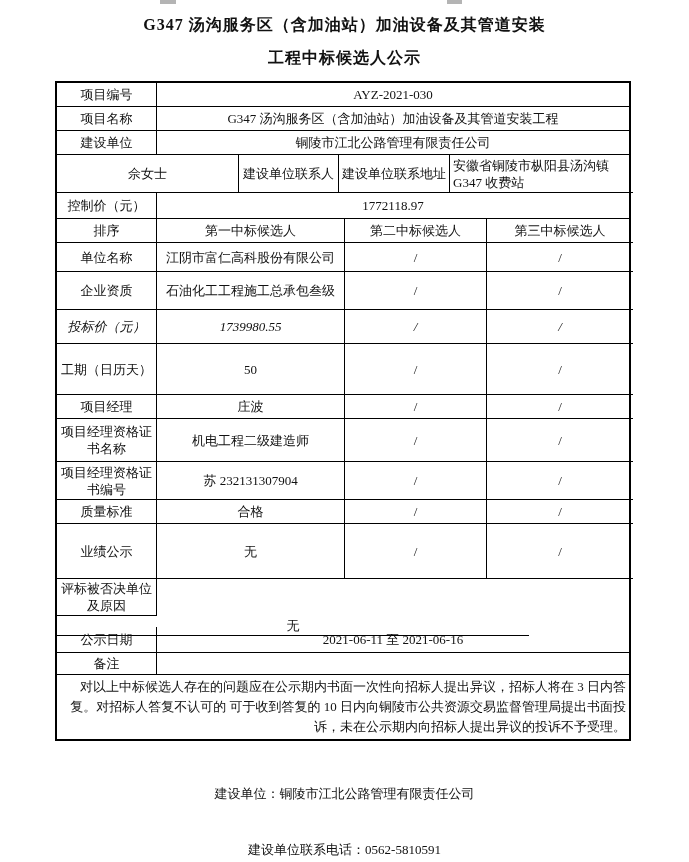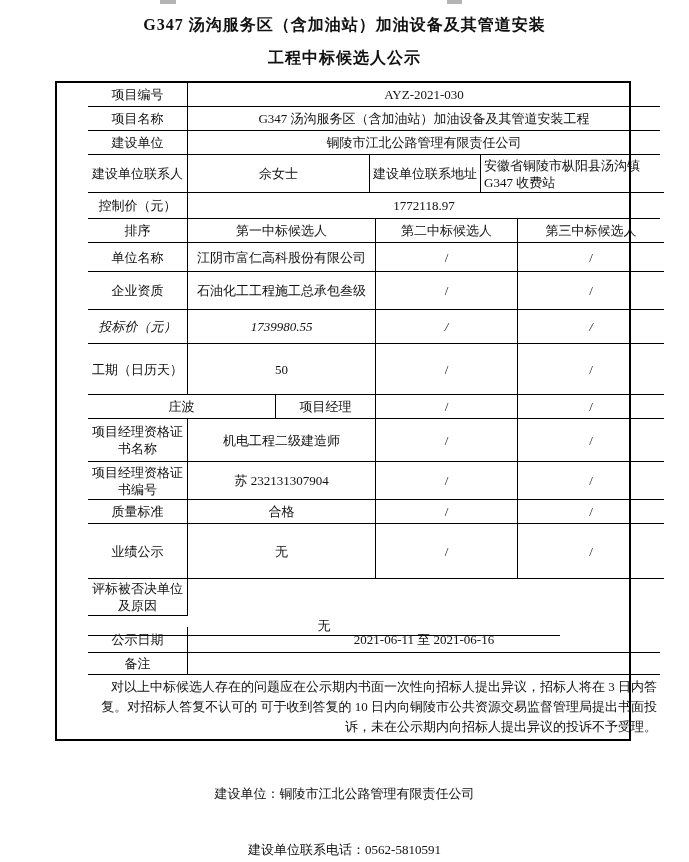--- a/index.html
+++ b/index.html
@@ -26,21 +26,21 @@
   .title .tline{margin:0;}
   .title .tline2{margin-top:4px;}
 
   .tbl{
     width:576px;
     margin:9px 0 0 55px;
     border:2px solid #000;
     box-sizing:border-box;
     font-size:13px;
   }
-  .row{display:flex;width:100%;box-sizing:border-box;padding-left:31px;}
+  .row{display:flex;width:100%;box-sizing:border-box;}
   .cell{
     box-sizing:border-box;
     border-right:1px solid #000;
     border-bottom:1px solid #000;
     display:flex;
     align-items:center;
     justify-content:center;
     text-align:center;
     padding:1px 3px;
     line-height:17px;
@@ -99,22 +99,22 @@
     <div class="cell lc">项目名称</div>
     <div class="cell wfull">G347 汤沟服务区（含加油站）加油设备及其管道安装工程</div>
   </div>
 
   <div class="row h24">
     <div class="cell lc">建设单位</div>
     <div class="cell wfull">铜陵市江北公路管理有限责任公司</div>
   </div>
 
   <div class="row h38">
+    <div class="cell wname">佘女士</div>
     <div class="cell lc">建设单位联系人</div>
-    <div class="cell wname">佘女士</div>
     <div class="cell wal">建设单位联系地址</div>
     <div class="cell waddr">安徽省铜陵市枞阳县汤沟镇G347 收费站</div>
   </div>
 
   <div class="row h26">
     <div class="cell lc">控制价（元）</div>
     <div class="cell wfull">1772118.97</div>
   </div>
 
   <div class="row h24">
@@ -146,22 +146,22 @@
   </div>
 
   <div class="row h51">
     <div class="cell lc">工期（日历天）</div>
     <div class="cell wc1">50</div>
     <div class="cell wc2">/</div>
     <div class="cell wc3">/</div>
   </div>
 
   <div class="row h24">
+    <div class="cell lc">项目经理</div>
     <div class="cell wc1">庄波</div>
-    <div class="cell lc">项目经理</div>
     <div class="cell wc2">/</div>
     <div class="cell wc3">/</div>
   </div>
 
   <div class="row h43">
     <div class="cell lc">项目经理资格证书名称</div>
     <div class="cell wc1">机电工程二级建造师</div>
     <div class="cell wc2">/</div>
     <div class="cell wc3">/</div>
   </div>

